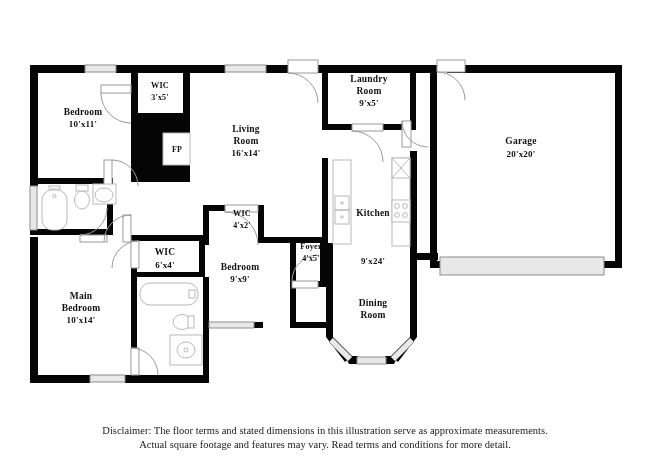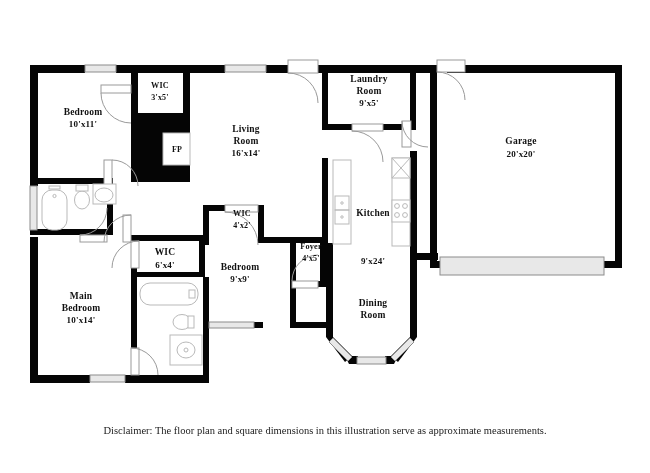--- a/index.html
+++ b/index.html
@@ -253,16 +253,17 @@
       <text class="room-label room-name" x="81" y="297">Main</text>
       <text class="room-label room-name" x="81" y="309">Bedroom</text>
       <text class="room-label room-dim" x="81" y="321">10'x14'</text>
 
       <text class="fp-label" x="177" y="150">FP</text>
 
     </g>
   </svg>
 
   <div id="disclaimer">
-    <div>Disclaimer: The floor plan and square dimensions in this illustration serve as approximate measurements.</div>
+    <div>Disclaimer: The floor terms and stated dimensions in this illustration serve as approximate measurements.</div>
+    <div>Actual square footage and features may vary. Read terms and conditions for more detail.</div>
   </div>
 
 </div>
 
 </body></html>

